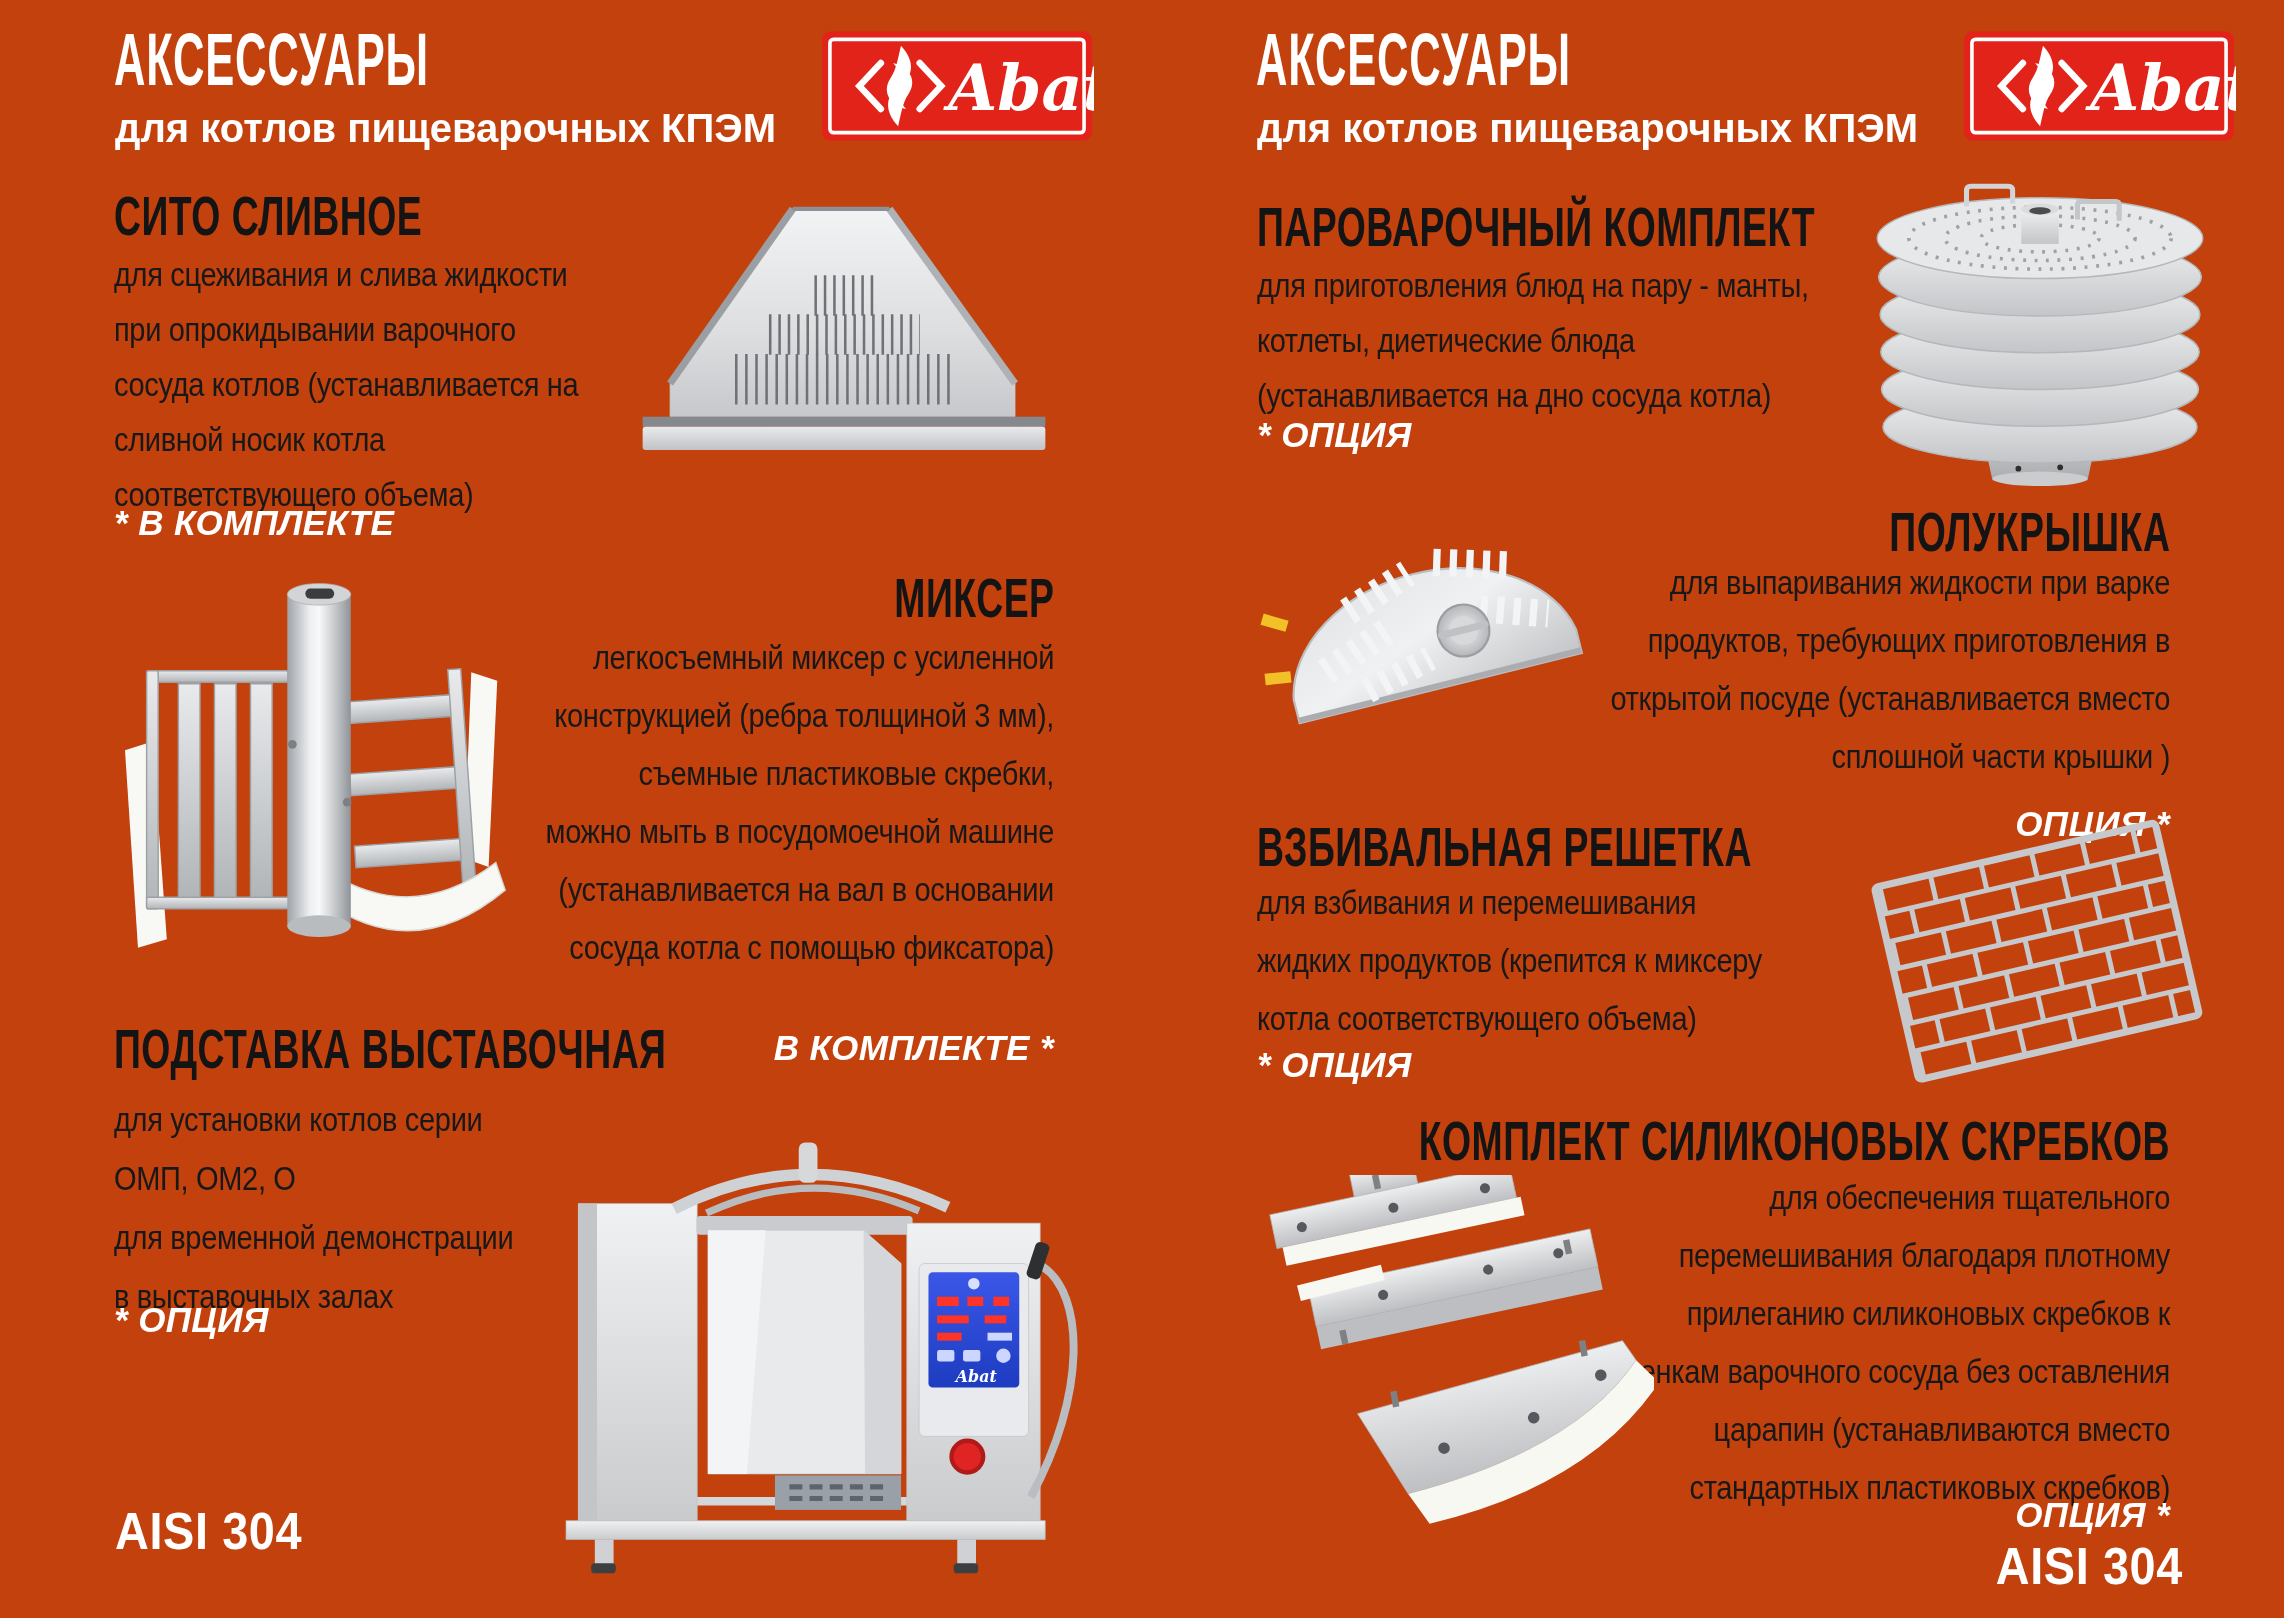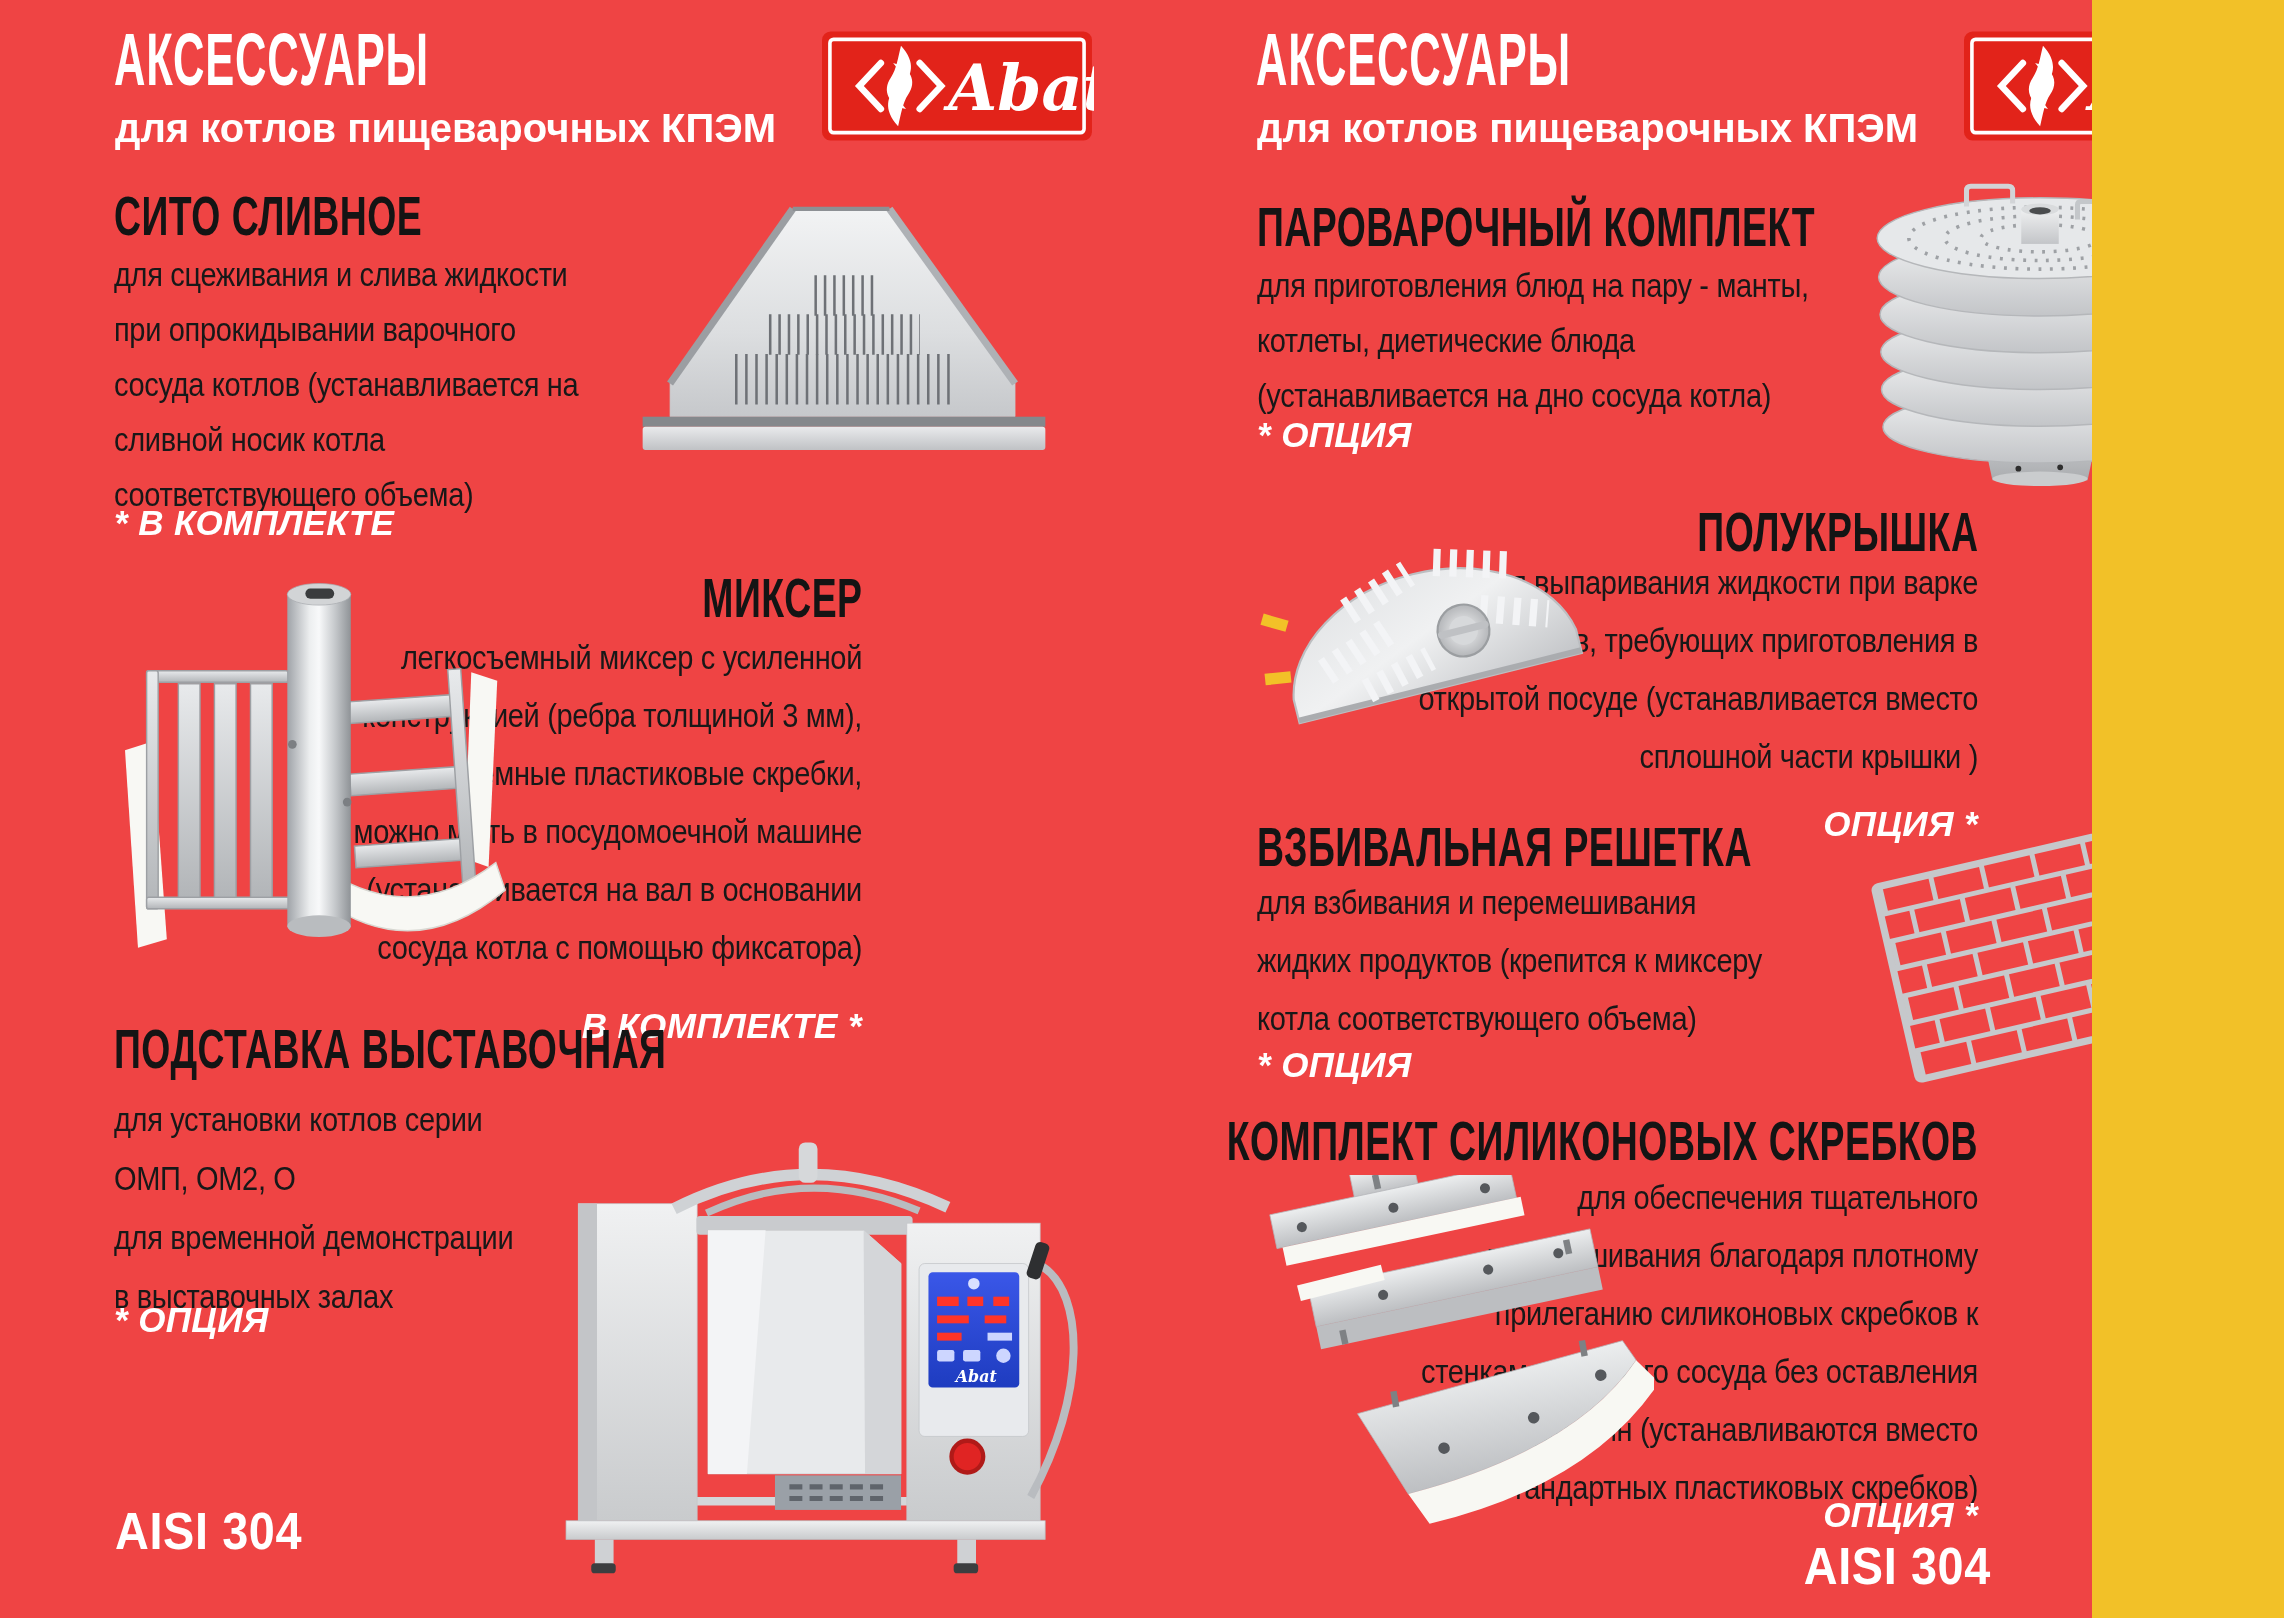--- a/index.html
+++ b/index.html
@@ -1,16 +1,16 @@
 <!DOCTYPE html>
 <html style="font-size:11.5px"><head>
 <meta charset="utf-8">
 <style>
   html,body{margin:0;padding:0;background:#F2C128;}
-  #canvas{position:relative;width:2092px;height:1619px;background:#ef4444;overflow:hidden;
+  #canvas{position:relative;width:2284px;height:1619px;background:#c2410c;overflow:hidden;
           font-family:"Liberation Sans",sans-serif;}
   .abs{position:absolute;}
   .h1{font:700 75px/1 "Liberation Sans",sans-serif;color:#fff;transform:scaleX(.58);
       transform-origin:0 0;letter-spacing:1.4px;white-space:nowrap;}
   .h2{font:700 55px/1 "Liberation Sans",sans-serif;color:#141414;transform:scaleX(.68);
       transform-origin:0 0;letter-spacing:0.7px;white-space:nowrap;}
   .h2.ox-r{transform-origin:100% 0;text-align:right;}
   .sub{font:700 40px/1 "Liberation Sans",sans-serif;color:#fff;white-space:nowrap;}
   .body{font:400 33px/55px "Liberation Sans",sans-serif;color:#181818;white-space:pre-line;
         letter-spacing:-0.4px;transform:scaleX(.88);transform-origin:0 0;}
@@ -82,21 +82,21 @@
     </svg>
   </div>
 
   <div class="abs h2 ox-r" style="right:1230px;top:571px;">МИКСЕР</div>
   <div class="abs body ox-r" style="right:1230px;top:629px;width:721px;line-height:58px;">легкосъемный миксер с усиленной
 конструкцией (ребра толщиной 3 мм),
 съемные пластиковые скребки,
 можно мыть в посудомоечной машине
 (устанавливается на вал в основании
 сосуда котла с помощью фиксатора)</div>
-  <div class="abs note ox-r" style="right:1230px;top:1008px;margin-left:24px;">В КОМПЛЕКТЕ *</div>
+  <div class="abs note ox-r" style="right:1230px;top:1030px;margin-left:24px;">В КОМПЛЕКТЕ *</div>
 
   <div class="abs" style="left:112px;top:564px;">
     <svg width="404" height="404" viewBox="0 0 560 560">
       <defs>
         <linearGradient id="gCyl" x1="0" y1="0" x2="1" y2="0">
           <stop offset="0" stop-color="#9fa3a8"></stop>
             <stop offset=".35" stop-color="#eceeef"></stop>
           <stop offset=".5" stop-color="#f8f9fa"></stop>
             <stop offset=".75" stop-color="#c6c9cc"></stop>
             <stop offset="1" stop-color="#8f9397"></stop>

